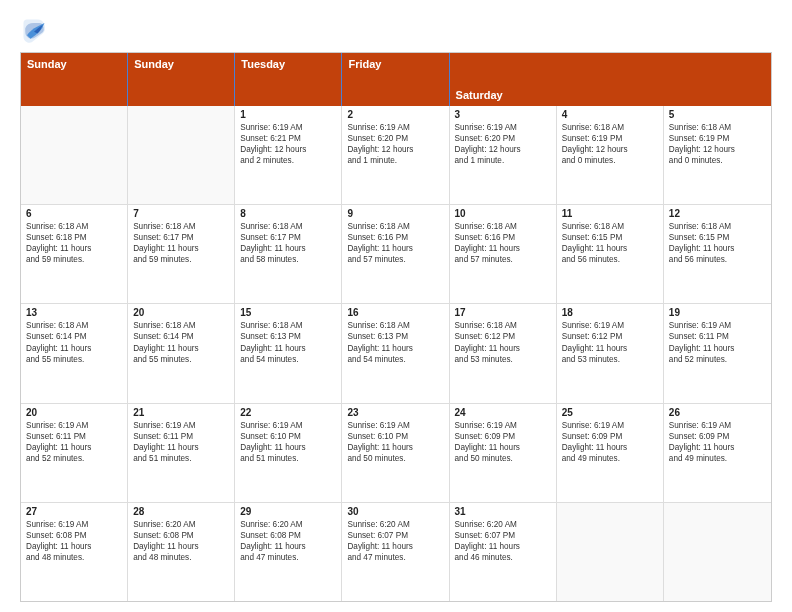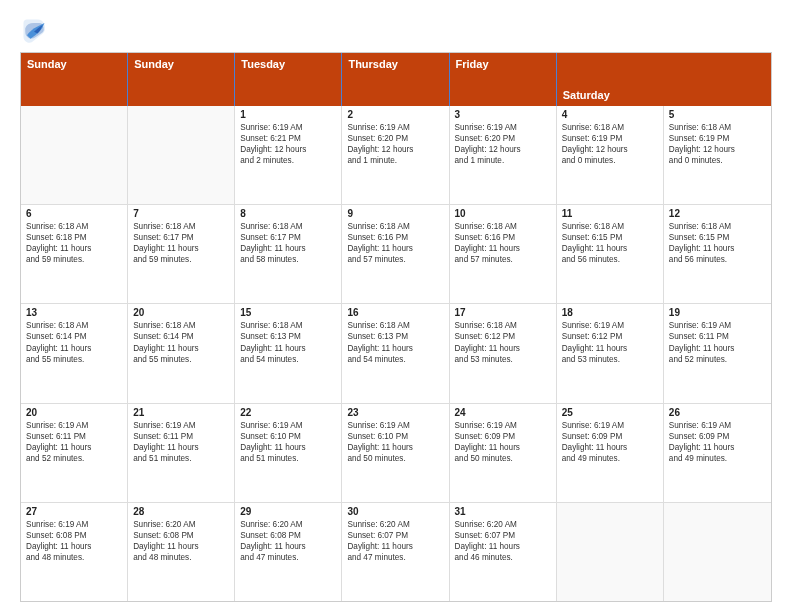--- a/index.html
+++ b/index.html
@@ -134,21 +134,20 @@
       <div class="month-title"></div>
       <div class="subtitle"></div>
     </div>
   </div>
 
   <div class="calendar">
     <div class="cal-header">
     <div class="cal-header-cell">Sunday</div>
         <div class="cal-header-cell">Sunday</div>
         <div class="cal-header-cell">Tuesday</div>
-        <div class="cal-header-cell">Thursday</div>
         <div class="cal-header-cell">Friday</div>
         <div class="cal-header-cell">Saturday</div>
       </div>
     <div class="cal-body">
     <div class="cal-row">
           <div class="cal-cell empty"></div>
           <div class="cal-cell empty"></div>
           <div class="cal-cell">
             <span class="day-num">1</span>
             <span class="cell-line">Sunrise: 6:19 AM</span>

